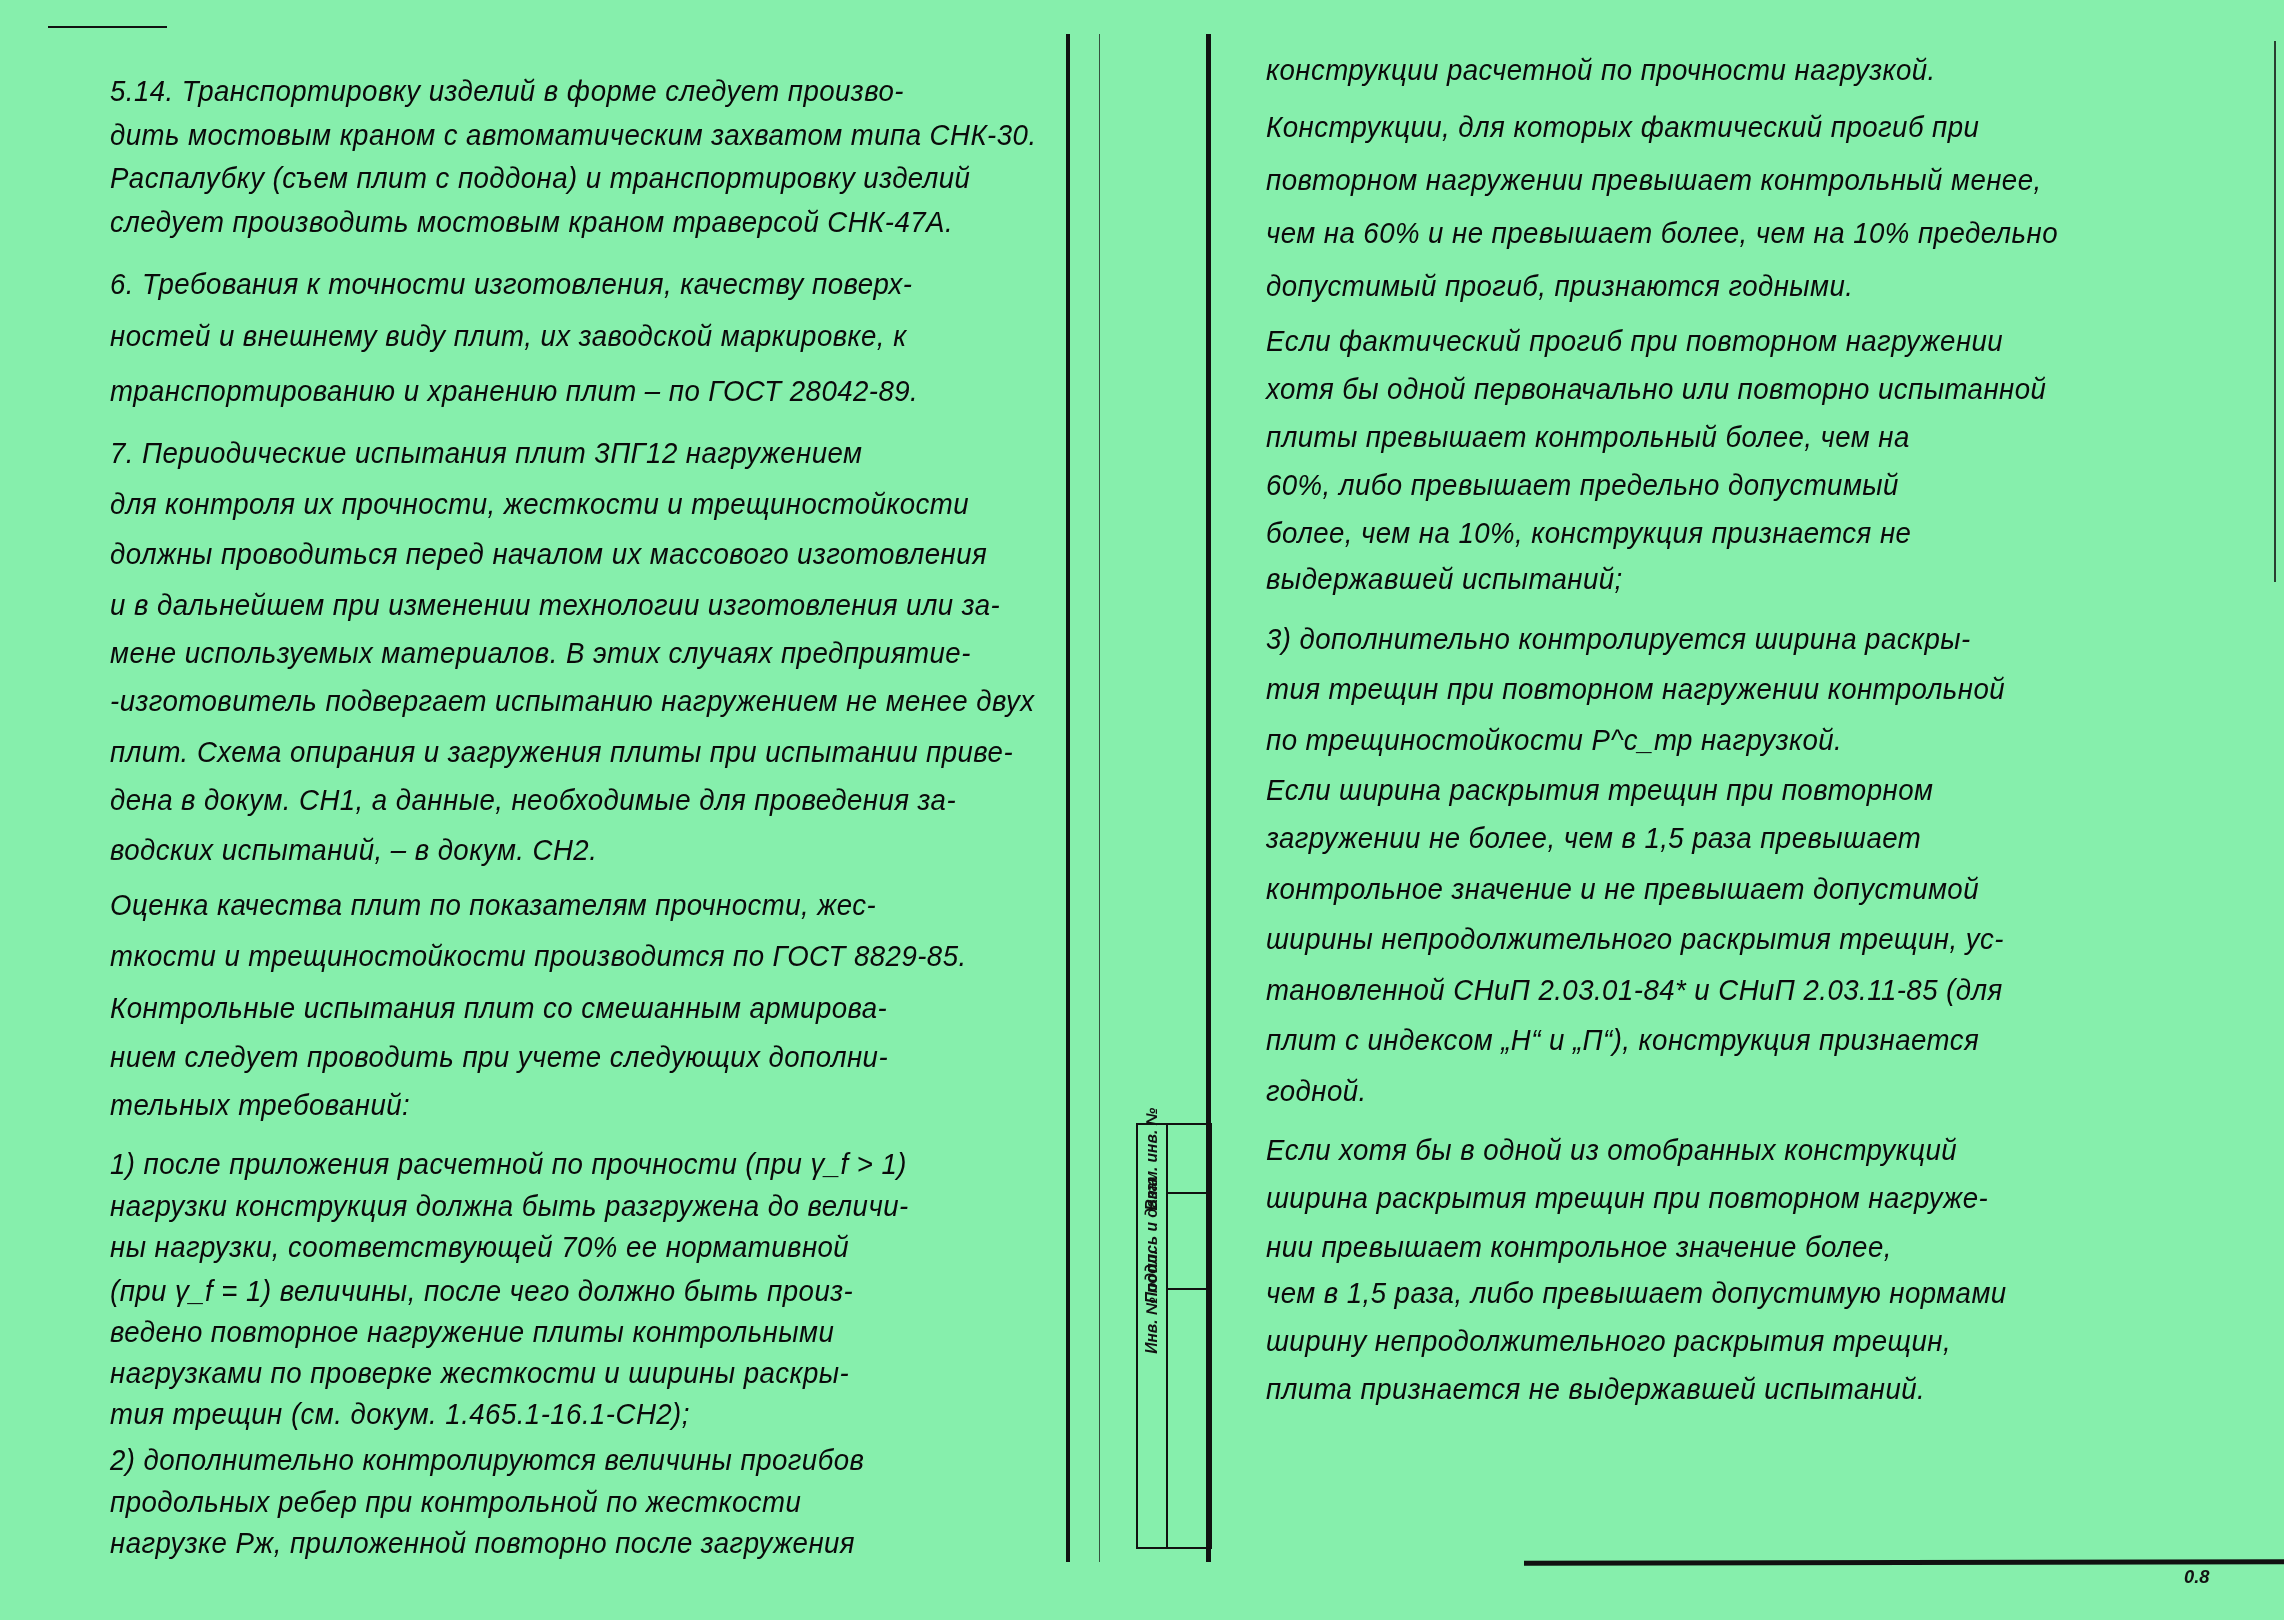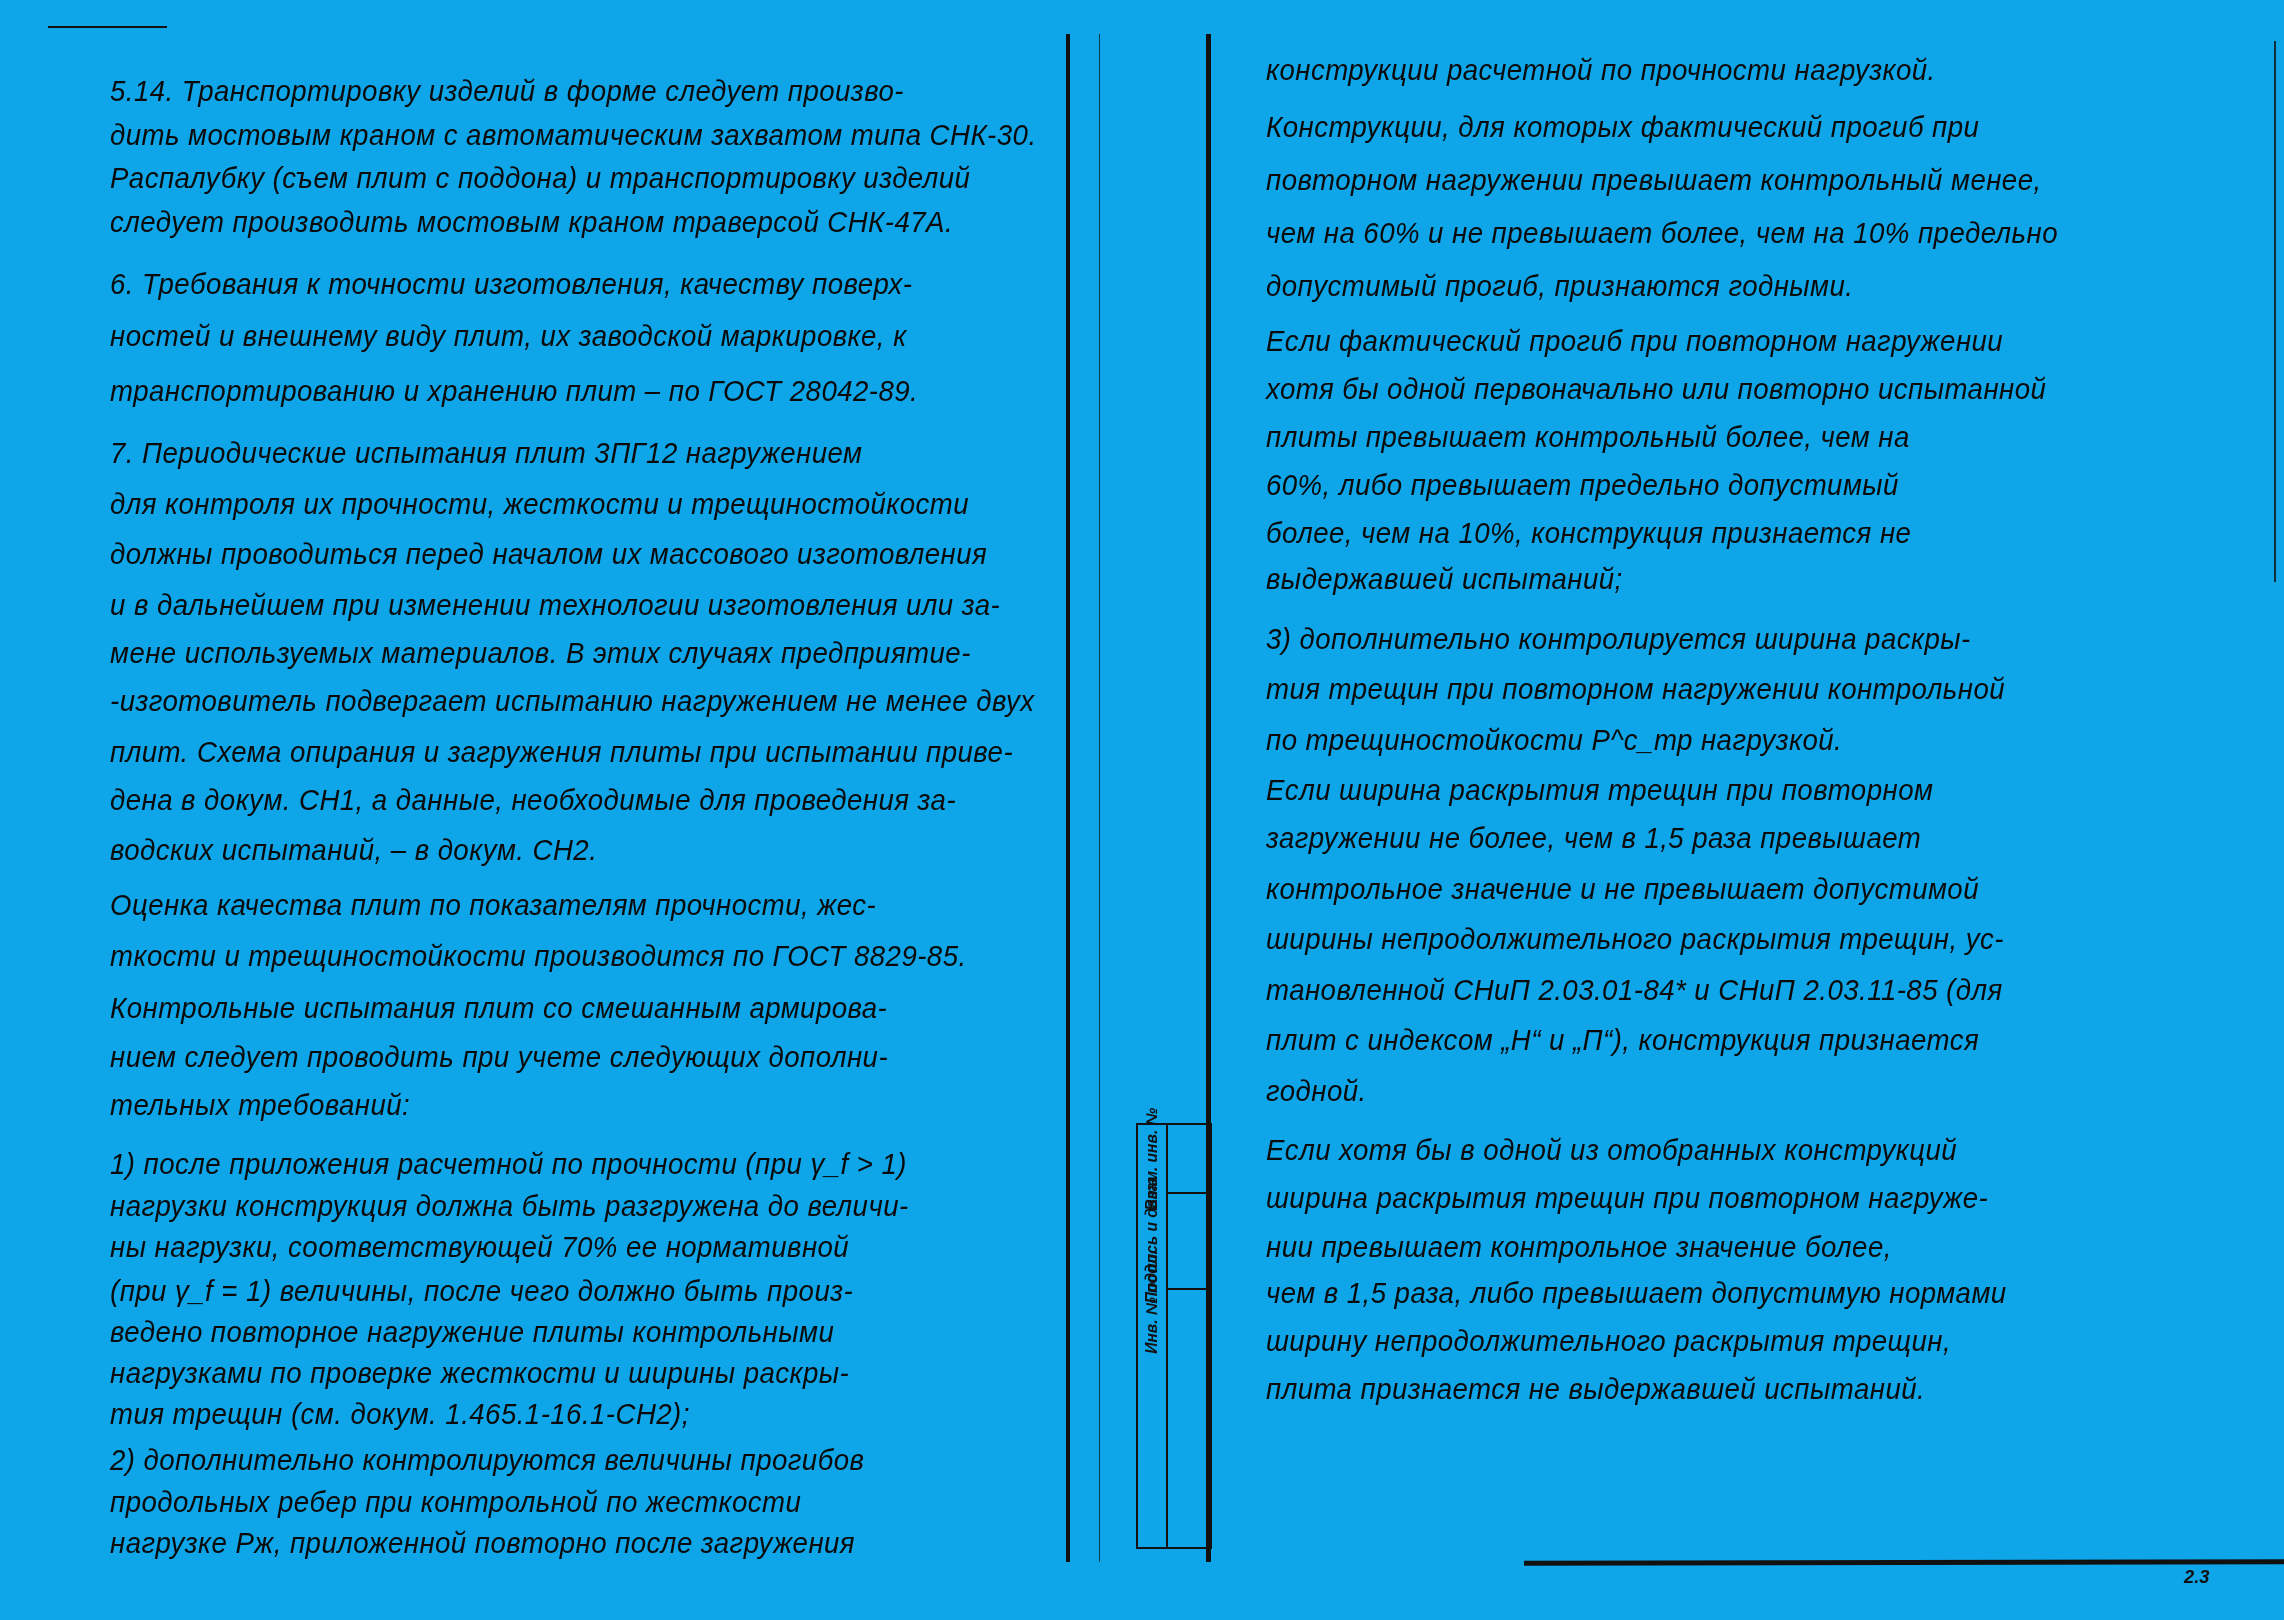--- a/index.html
+++ b/index.html
@@ -1,17 +1,17 @@
 <!DOCTYPE html>
 <html style="font-size:7.3px"><head>
 <meta charset="utf-8">
 <style>
   html, body { margin:0; padding:0; background:#fff; }
   body { width:2284px; height:1621px; position:relative; overflow:hidden; }
-  .page { position:absolute; inset:0; background:#0ea5e9; }
+  .page { position:absolute; inset:0; background:#86efac; }
   .topmark { position:absolute; left:48px; top:26px; width:119px; height:2.3px; background:#111; }
   .col { position:absolute; font-family:"Liberation Sans", sans-serif; font-style:italic; color:#0a0a0a;
          font-size:30px; letter-spacing:0.5px; transform:scaleX(0.92); transform-origin:left top; }
   .col.left { left:110px; top:76px; width:973px; }
   .col.right { left:1266px; top:55px; width:954px; }
   .line { position:absolute; white-space:nowrap; line-height:1; }
   .vrule { position:absolute; background:#111; }
   .stamp { position:absolute; left:1136px; top:1123px; width:76px; height:426px; border:2.8px solid #111; box-sizing:border-box; }
   .stamp .labels { position:absolute; left:0; top:0; width:27.5px; height:100%; border-right:2.8px solid #111; }
   .stamp .cell { position:absolute; left:27.5px; right:0; border-bottom:2.8px solid #111; }
@@ -106,15 +106,15 @@
     <div class="line" style="top:1021px">годной.</div>
     <div class="line" style="top:1080px">   Если хотя бы в одной из отобранных конструкций</div>
     <div class="line" style="top:1128px">ширина раскрытия трещин при повторном нагруже-</div>
     <div class="line" style="top:1177px">нии превышает контрольное значение более,</div>
     <div class="line" style="top:1223px">чем в 1,5 раза, либо превышает допустимую нормами</div>
     <div class="line" style="top:1271px">ширину непродолжительного раскрытия трещин,</div>
     <div class="line" style="top:1319px">плита признается не выдержавшей испытаний.</div>
   </div>
 
   <div class="bottomrule"></div>
-  <div class="pagenum">2.3</div>
+  <div class="pagenum">0.8</div>
 </div>
 
 
 </body></html>

